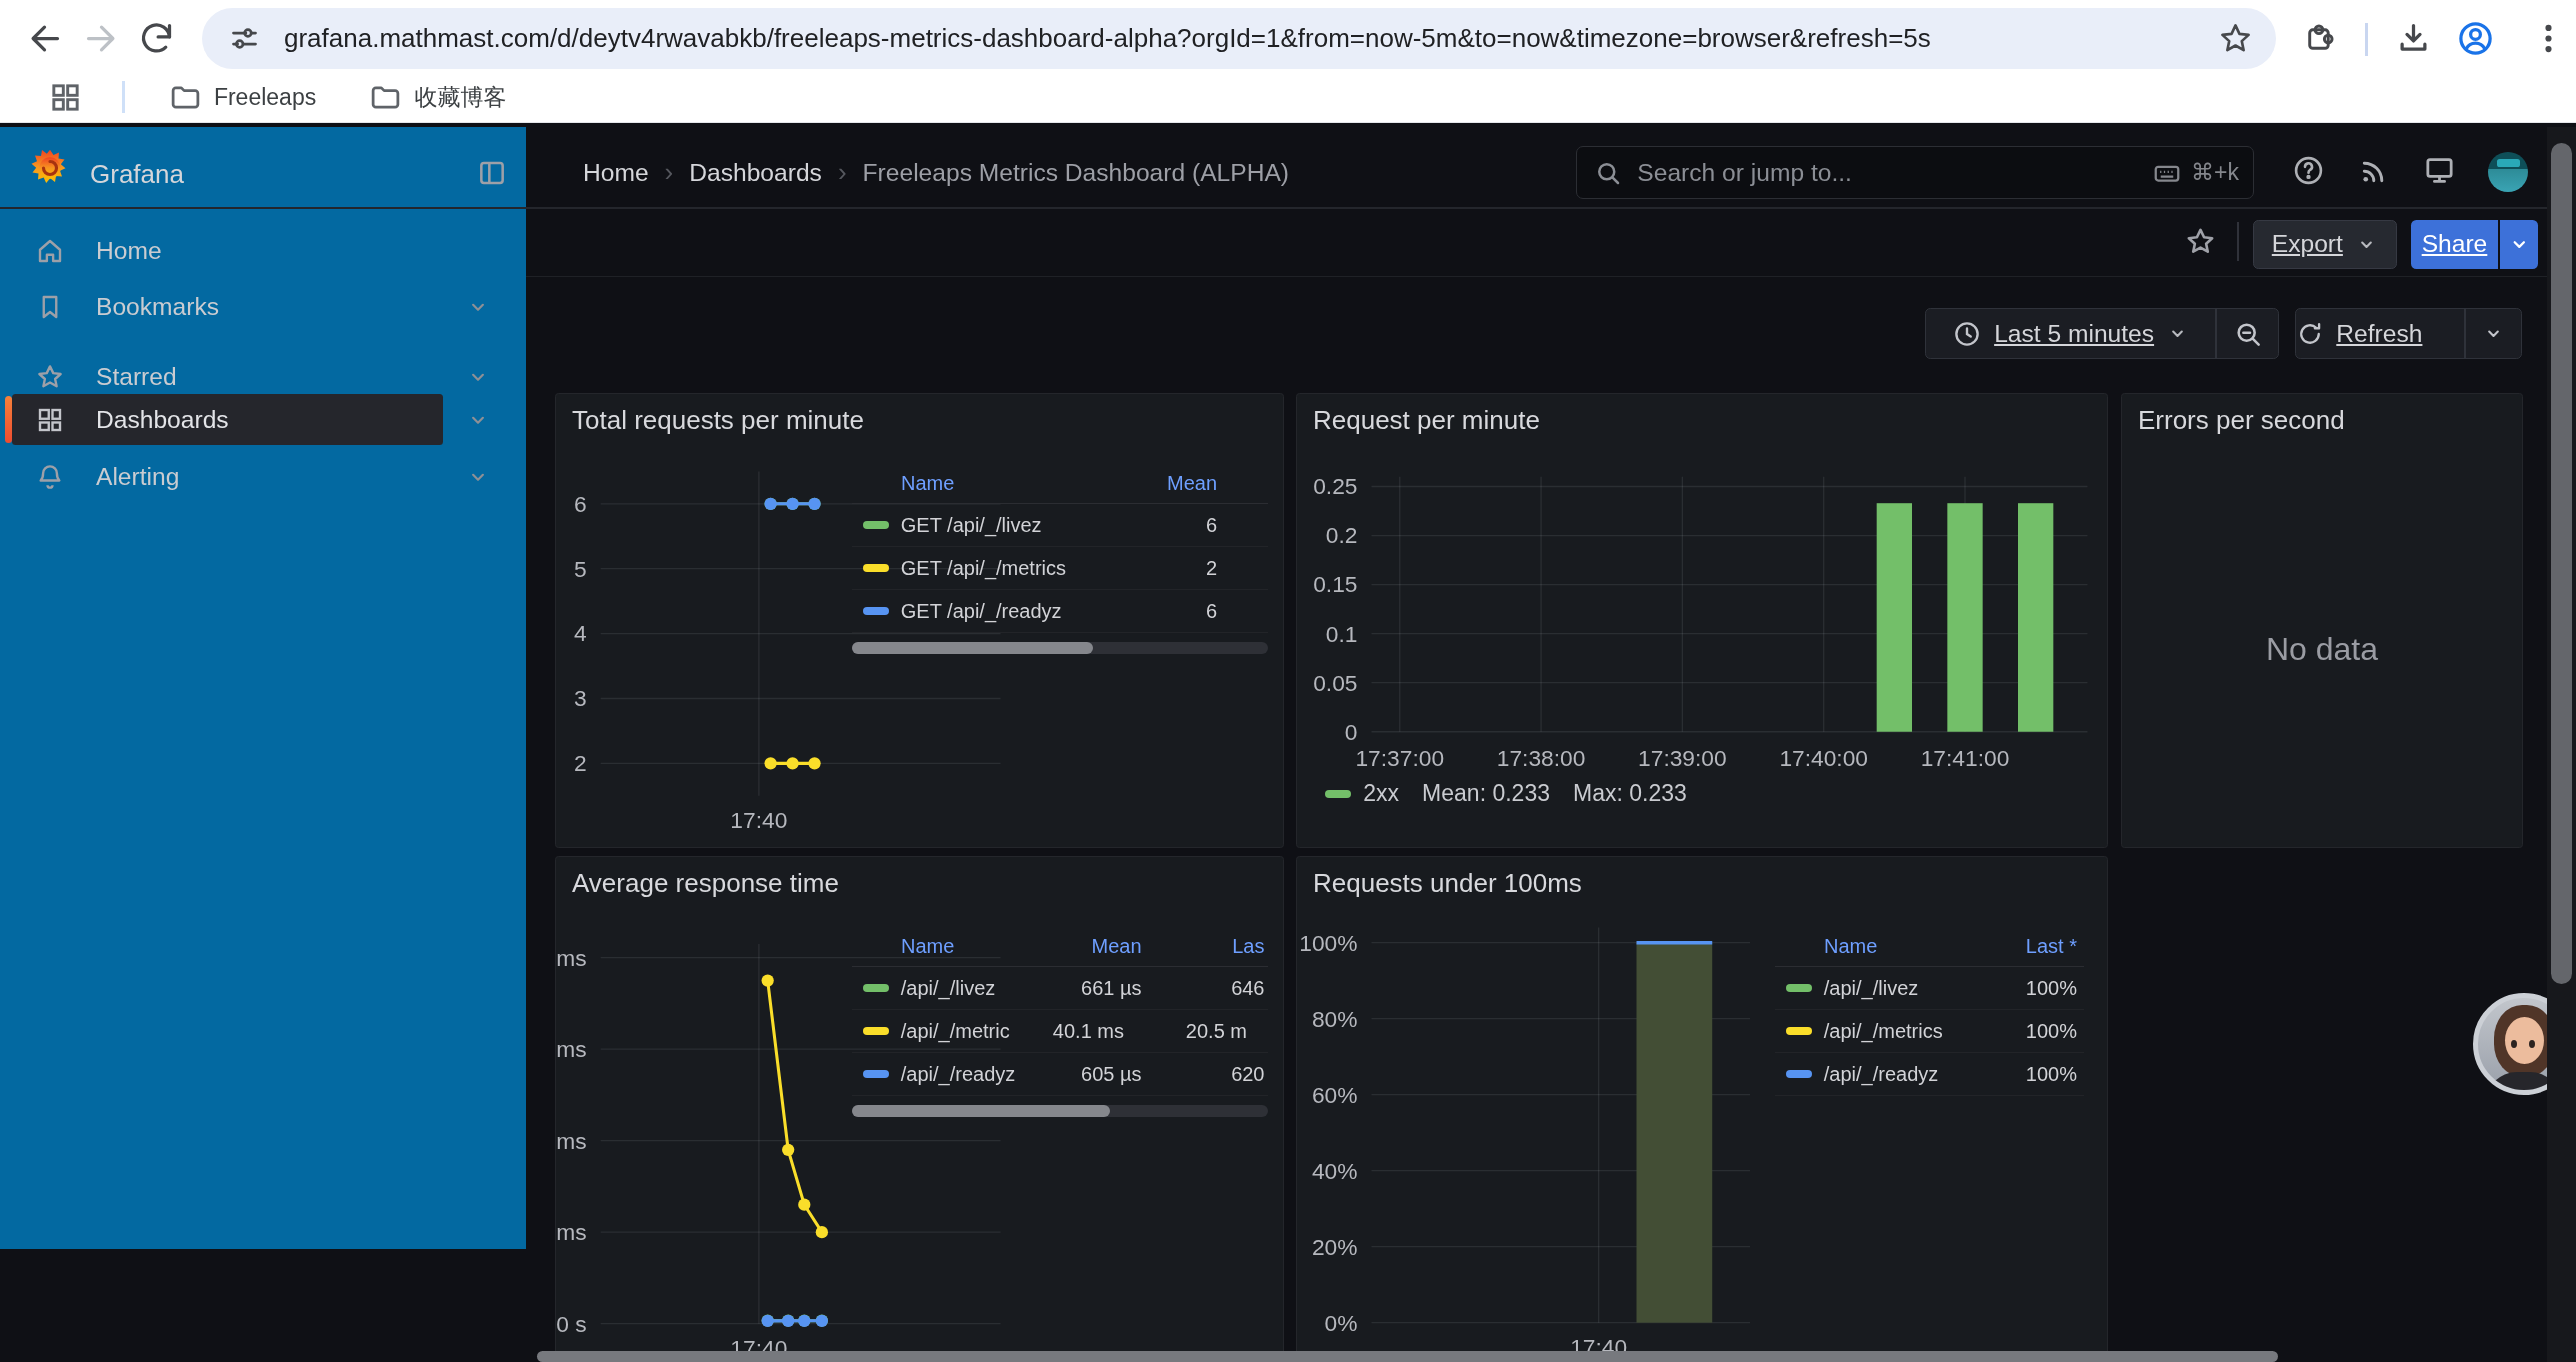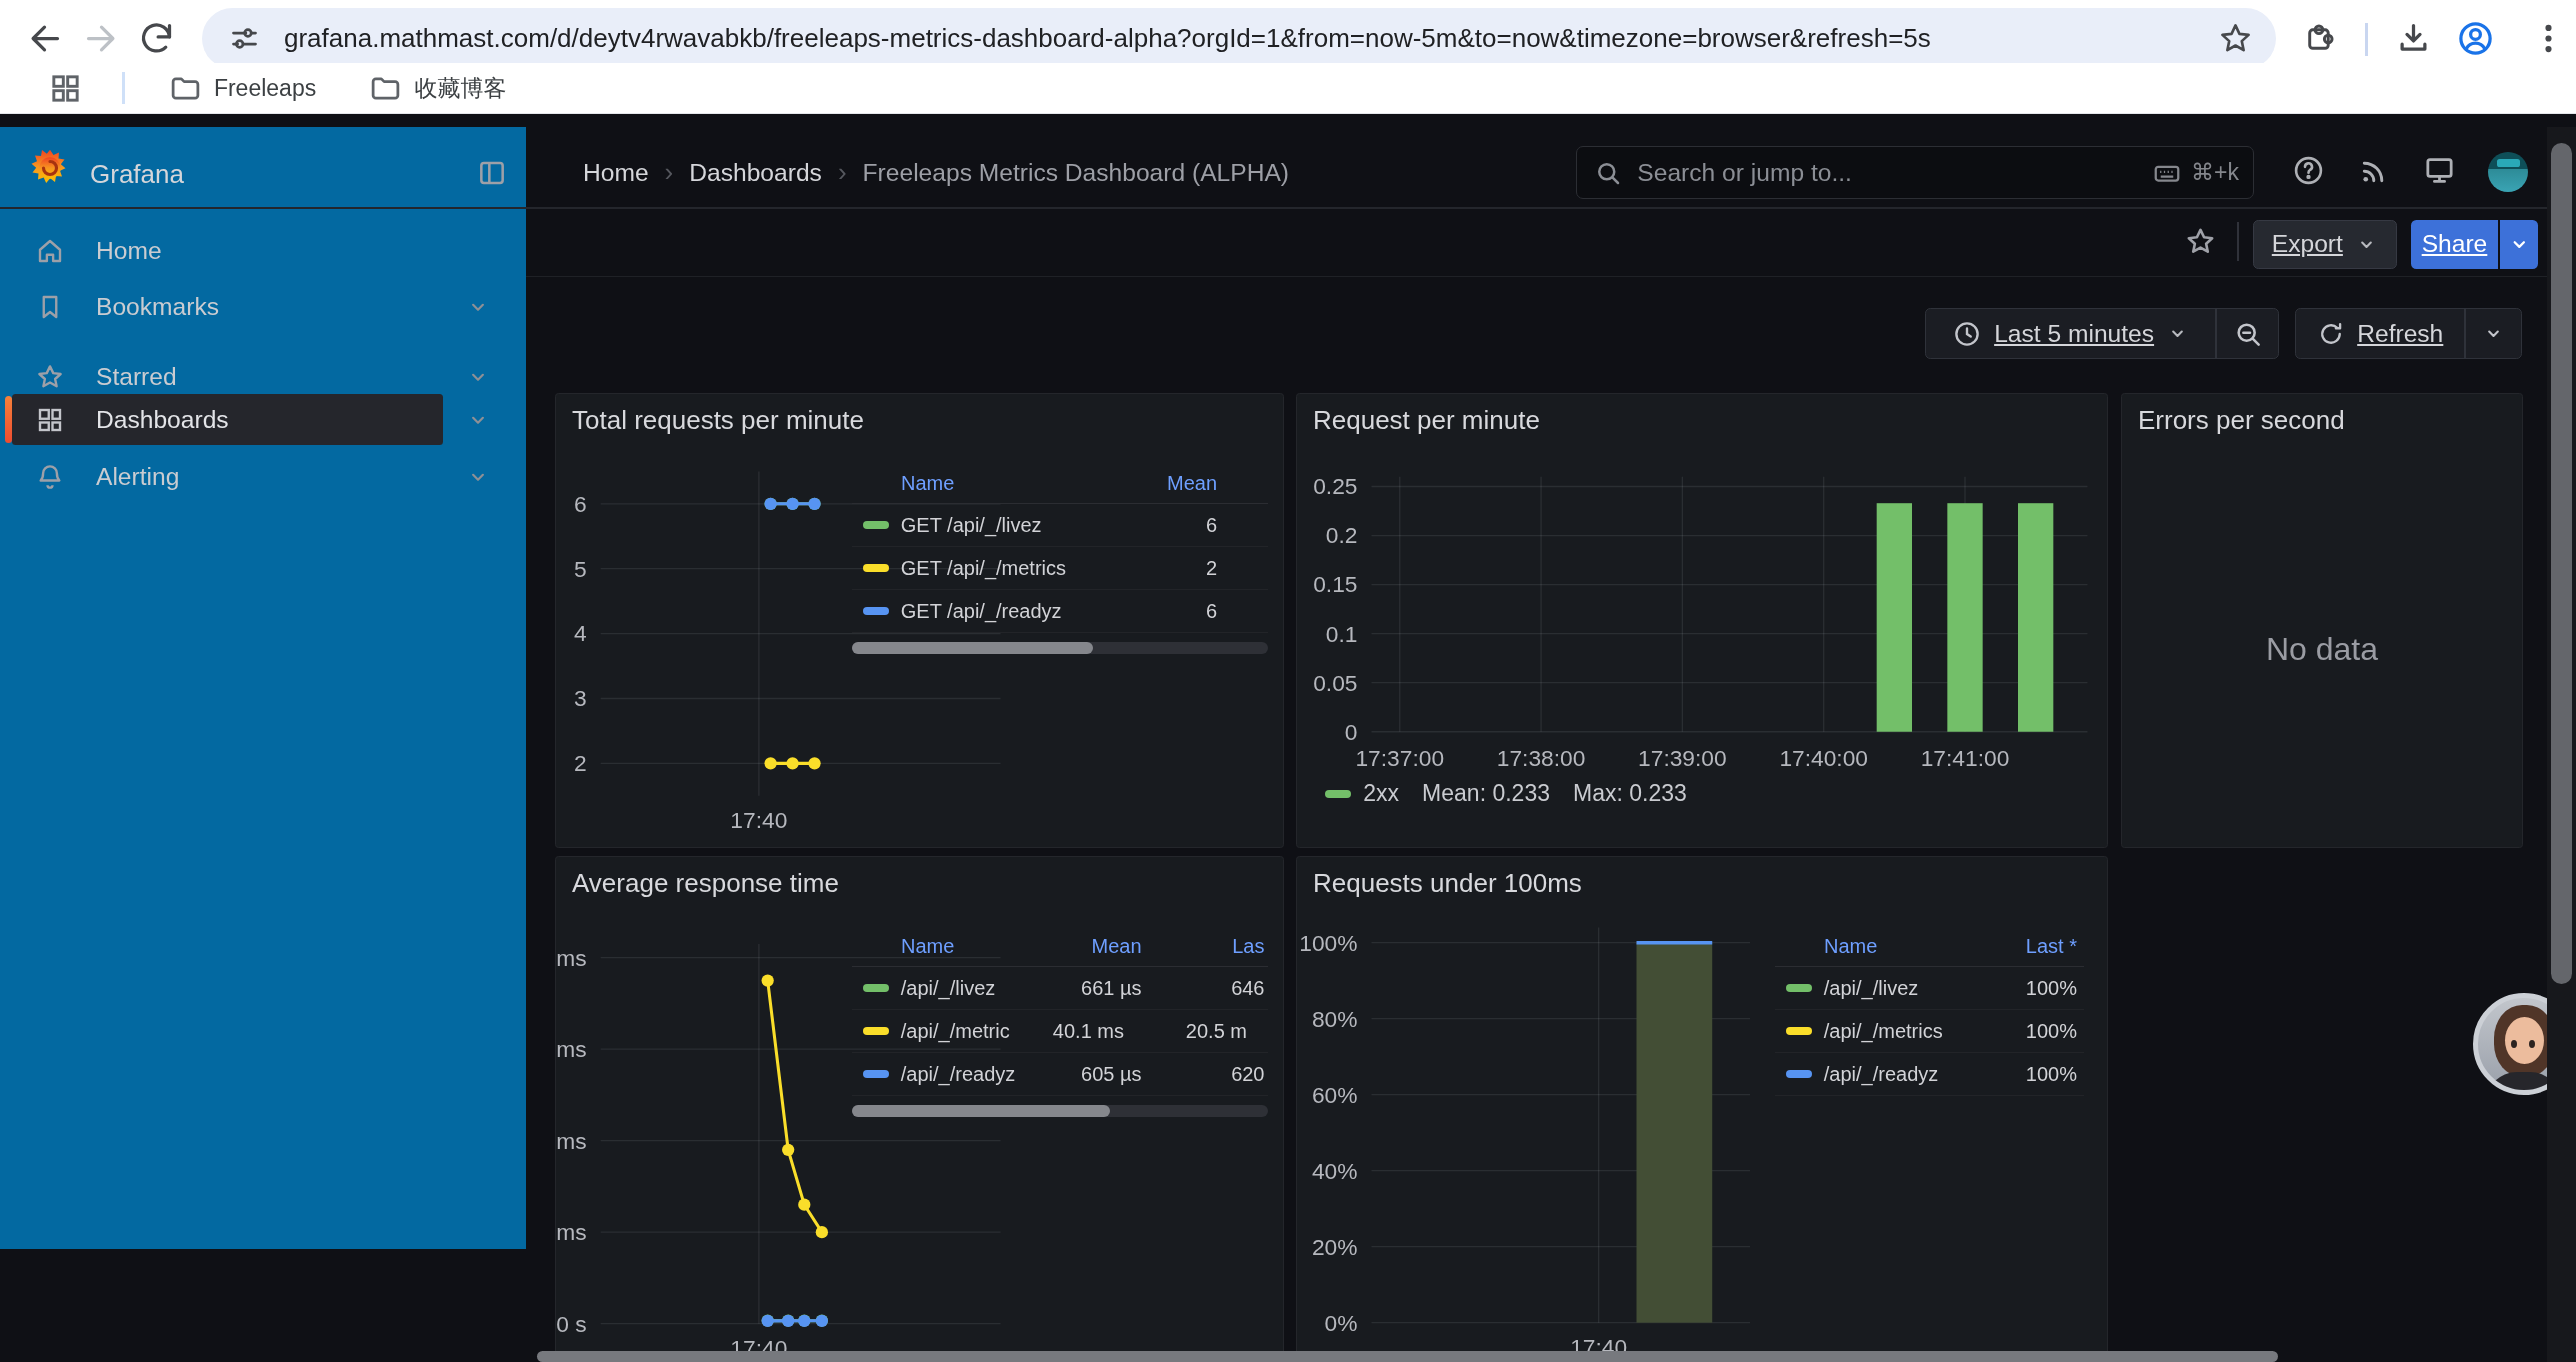--- a/index.html
+++ b/index.html
@@ -6,21 +6,21 @@
     background:#0f1015;font-family:"Liberation Sans","DejaVu Sans",sans-serif;
     -webkit-font-smoothing:antialiased;}
   .abs{position:absolute;}
   svg.icon{display:block;}
   
   #chrome-toolbar{position:absolute;left:0;top:0;width:2576px;height:77px;background:#ffffff;}
   .nav-ic{position:absolute;top:19px;color:#46484c;}
   .omnibox{position:absolute;left:202px;top:8px;width:2074px;height:61px;border-radius:31px;
     background:#e9eef9;display:flex;align-items:center;}
   .omnibox .url{font-size:26px;color:#202124;white-space:nowrap;overflow:hidden;flex:1;}
-  #bookmarks-bar{position:absolute;left:0;top:63px;width:2576px;height:50px;background:#ffffff;
+  #bookmarks-bar{position:absolute;left:0;top:72px;width:2576px;height:50px;background:#ffffff;
     border-bottom:0.9px solid #e4e6ea;display:flex;align-items:center;}
   .bm-item{display:flex;align-items:center;gap:12.3px;color:#3c4043;font-size:23px;margin-right:53px;}
   
   #app{position:absolute;left:0;top:127px;width:2576px;height:1235px;background:#0f1015;}
   #sidebar{position:absolute;left:0;top:0;width:526px;height:1122px;background:#0369a1;}
   .side-item{position:absolute;left:0;width:526px;height:51px;display:flex;align-items:center;color:#caccd1;font-size:24.6px;}
   .side-item .sic{margin:0 31px 0 35px;color:#9da0a8;flex:none;}
   .side-item .chev{position:absolute;right:35px;color:#8e9096;}
   .side-active-bg{position:absolute;left:12.3px;width:431px;height:51px;background:#25262c;border-radius:3.5px;}
   .side-active-bar{position:absolute;left:5.3px;width:7px;height:47px;border-radius:3.5px;
@@ -348,21 +348,21 @@
     </div>
     <div style="width:1.8px;height:100%;background:#2f323a"></div>
     <div style="width:61px;display:flex;align-items:center;justify-content:center;height:100%">
       <svg class="icon" width="32" height="32" viewBox="0 0 24 24" fill="none" stroke="#c3c5cb" stroke-width="1.9" stroke-linecap="round">
           <circle cx="11" cy="11" r="6"></circle>
           <path d="M8.5 11h5M15.5 15.5L20 20"></path>
         </svg>
     </div>
   </div>
   <div class="btn ghost" style="left:2295px;top:181px;width:227px;height:51px;justify-content:flex-start;padding:0">
-    <div style="display:flex;align-items:center;flex:1;justify-content:center">
+    <div style="display:flex;align-items:center;flex:1;">
       <span style="color:#c3c5cb;margin-right:12.3px">
         <svg class="icon" width="28" height="28" viewBox="0 0 24 24" fill="none" stroke="currentColor" stroke-width="2" stroke-linecap="round" stroke-linejoin="round">
             <path d="M19.5 12a7.5 7.5 0 1 1-2.2-5.3"></path>
             <path d="M19.8 3.5v3.6h-3.6"></path>
           </svg>
       </span>
       <span>Refresh</span>
     </div>
     <div style="width:1.8px;height:100%;background:#2f323a"></div>
     <div style="width:55px;display:flex;align-items:center;justify-content:center;height:100%">

